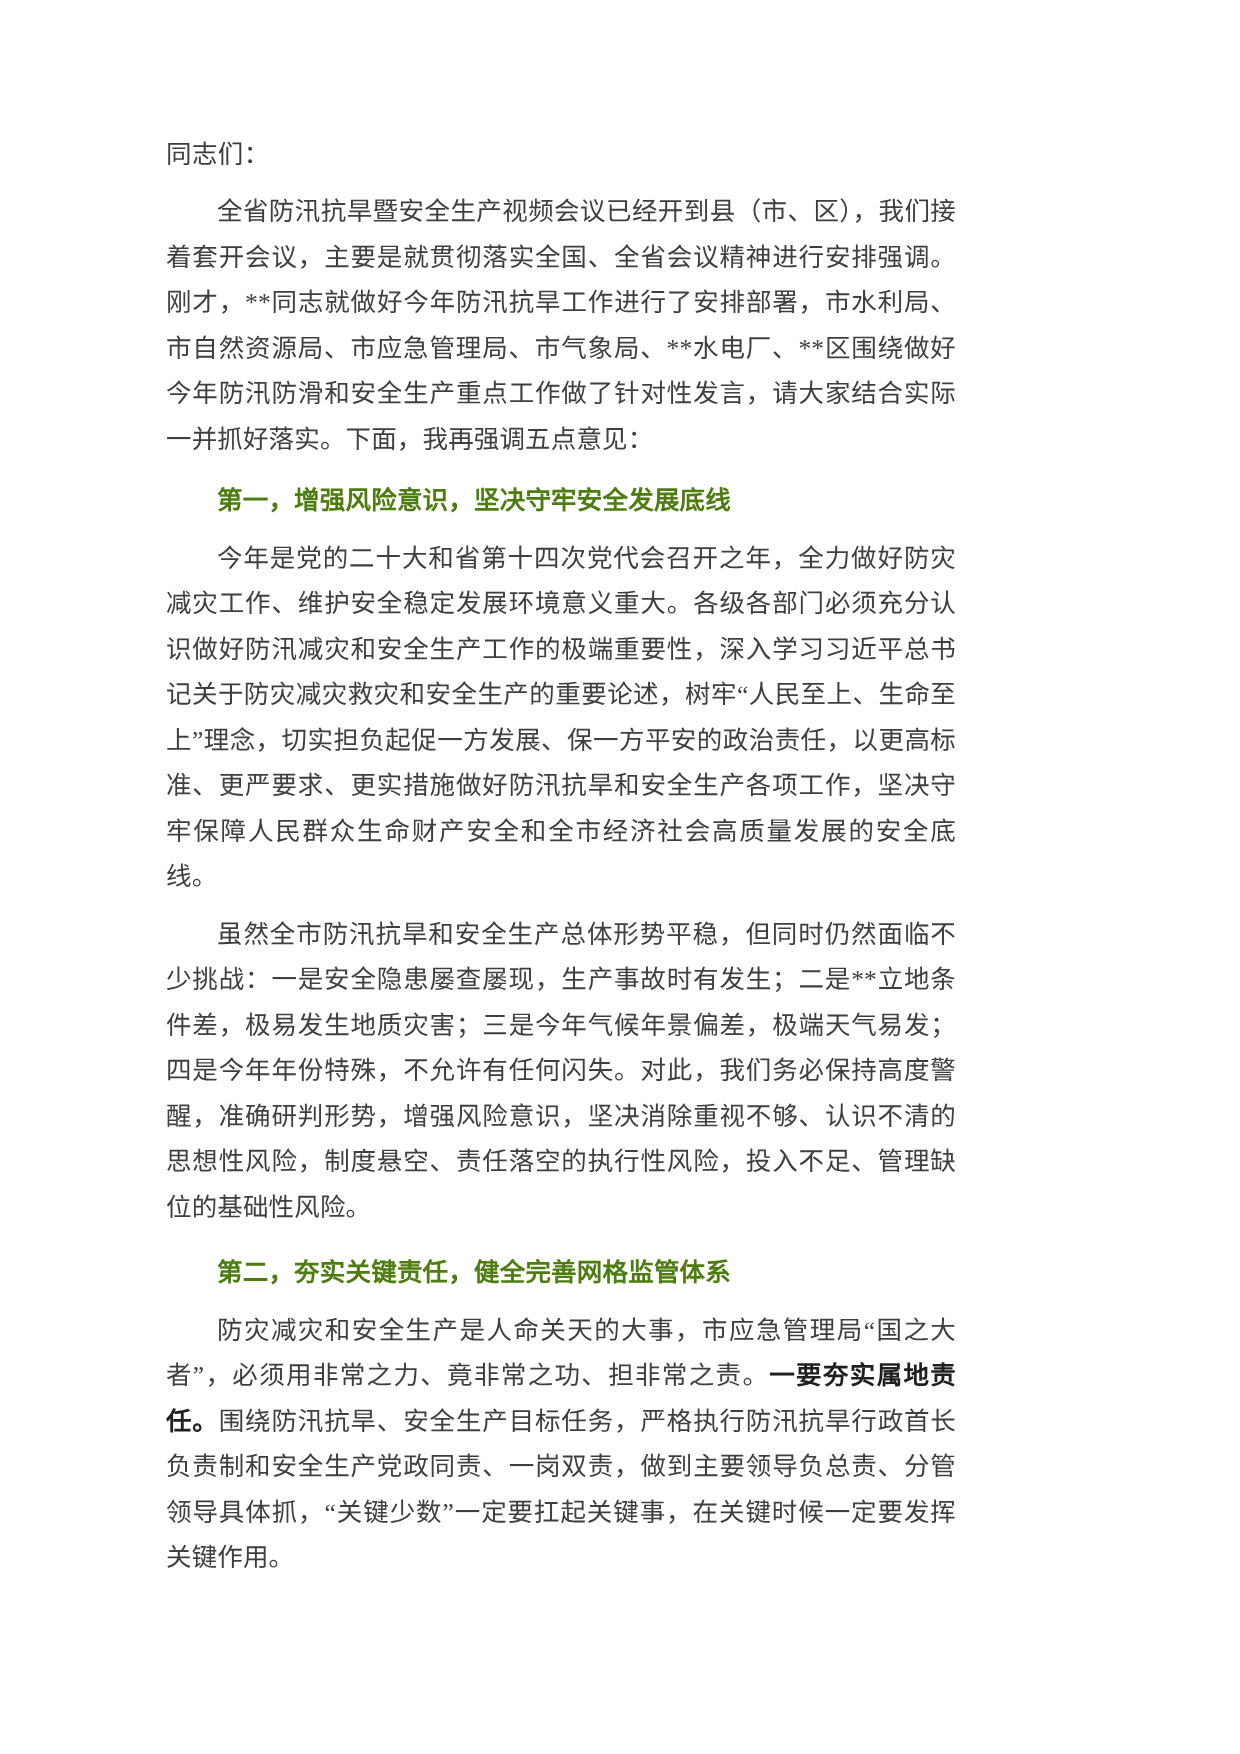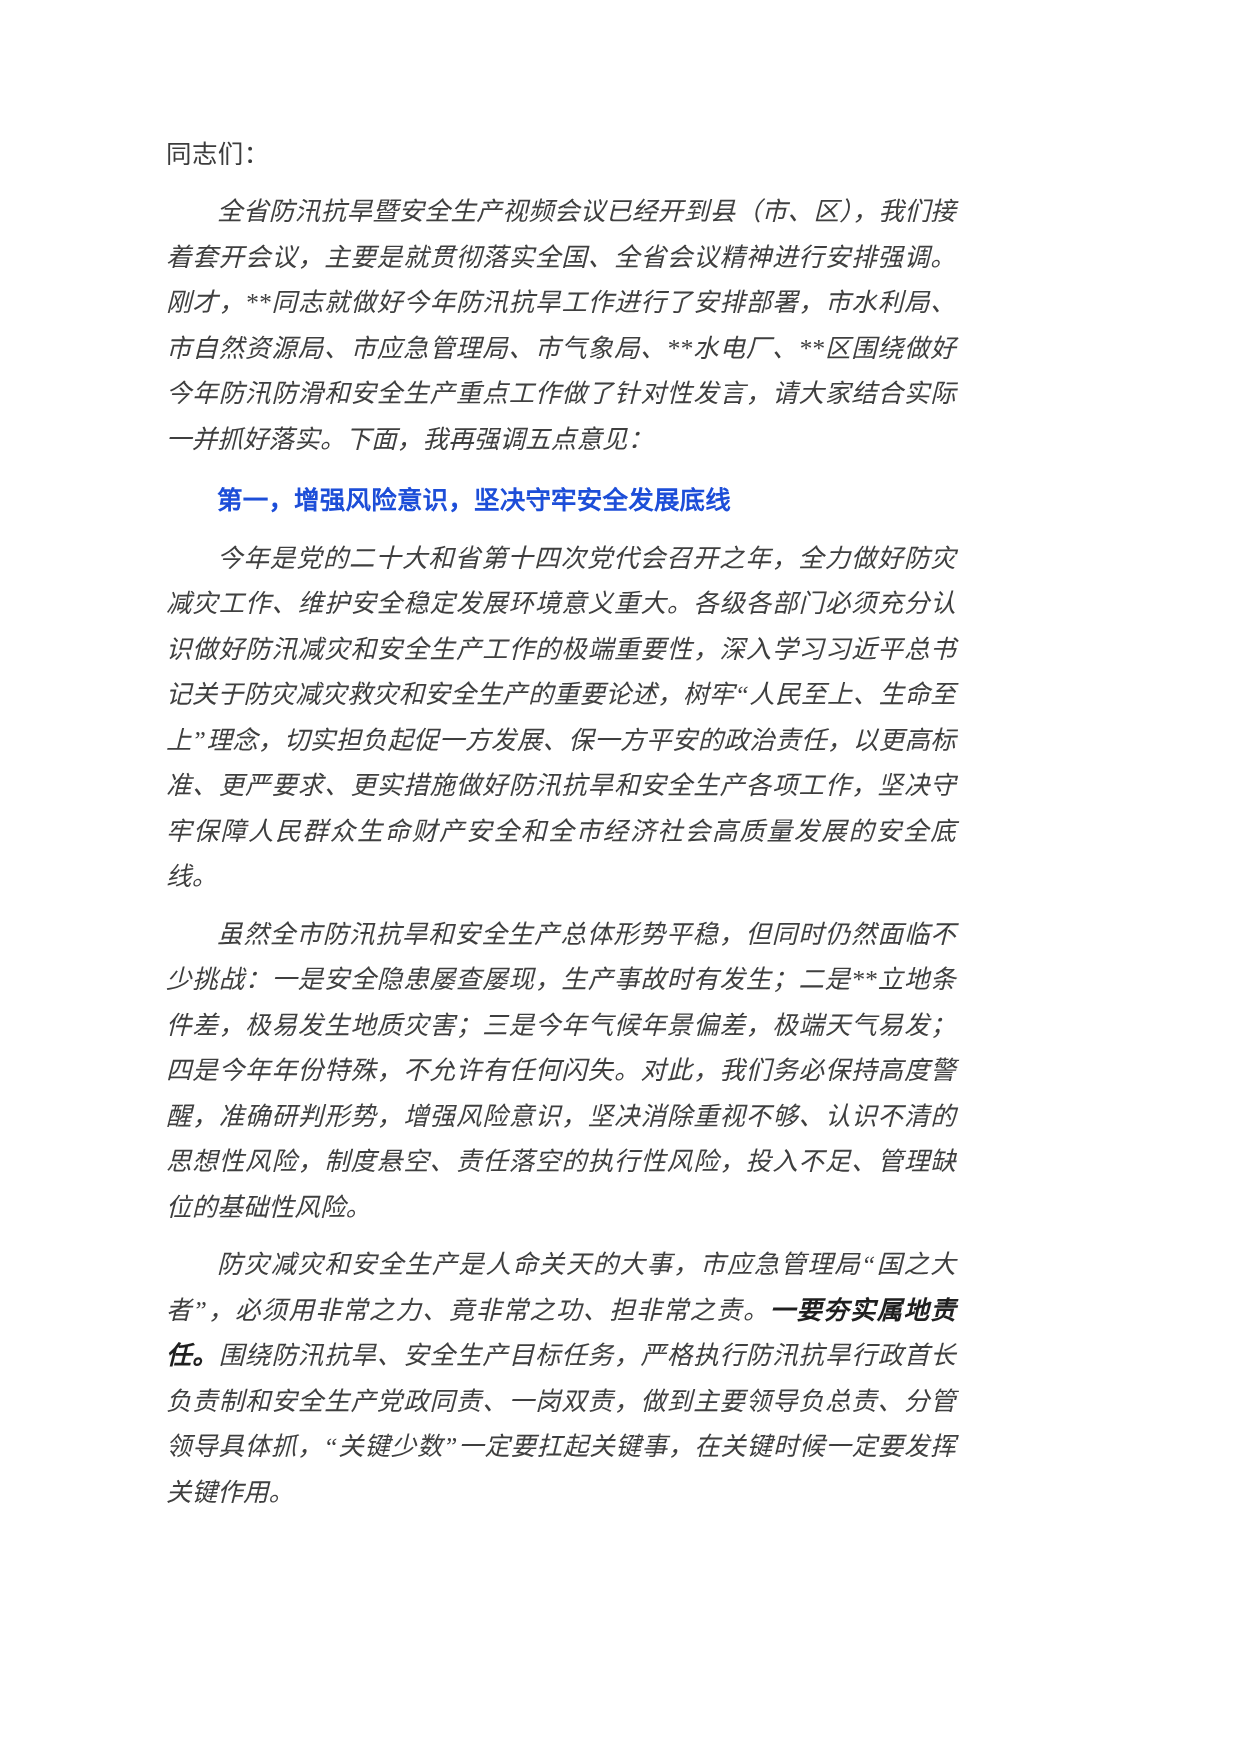--- a/index.html
+++ b/index.html
@@ -40,27 +40,26 @@
   .para {
     font-size: 25.5px;
     line-height: 45.5px;
     letter-spacing: 0.15px;
     color: #3f3f3f;
     margin: 0 0 12px 0;
     text-indent: 2em;
     text-align: justify;
     text-justify: inter-ideograph;
     word-break: break-all;
-    font-style: italic;
   }
   .heading {
     font-size: 25.5px;
     line-height: 45.5px;
     font-weight: bold;
-    color: #1d4ed8;
+    color: #4d7c0f;
     margin: 16px 0 12px 0;
     text-indent: 2em;
     letter-spacing: 0.2px;
     font-family: Liberation Serif, serif;
   }
   .heading-2 {
     margin-top: 20px;
   }
   b.em {
     font-weight: bold;
@@ -72,16 +71,17 @@
 <body>
 
 <div class="page">
   <div class="page-body">
     <p class="salutation">同志们：</p>
     <div id="blocks-root">
         <p class="para">全省防汛抗旱暨安全生产视频会议已经开到县（市、区），我们接着套开会议，主要是就贯彻落实全国、全省会议精神进行安排强调。刚才，**同志就做好今年防汛抗旱工作进行了安排部署，市水利局、市自然资源局、市应急管理局、市气象局、**水电厂、**区围绕做好今年防汛防滑和安全生产重点工作做了针对性发言，请大家结合实际一并抓好落实。下面，我再强调五点意见：</p>
         <p class="heading">第一，增强风险意识，坚决守牢安全发展底线</p>
         <p class="para">今年是党的二十大和省第十四次党代会召开之年，全力做好防灾减灾工作、维护安全稳定发展环境意义重大。各级各部门必须充分认识做好防汛减灾和安全生产工作的极端重要性，深入学习习近平总书记关于防灾减灾救灾和安全生产的重要论述，树牢“人民至上、生命至上”理念，切实担负起促一方发展、保一方平安的政治责任，以更高标准、更严要求、更实措施做好防汛抗旱和安全生产各项工作，坚决守牢保障人民群众生命财产安全和全市经济社会高质量发展的安全底线。</p>
         <p class="para">虽然全市防汛抗旱和安全生产总体形势平稳，但同时仍然面临不少挑战：一是安全隐患屡查屡现，生产事故时有发生；二是**立地条件差，极易发生地质灾害；三是今年气候年景偏差，极端天气易发；四是今年年份特殊，不允许有任何闪失。对此，我们务必保持高度警醒，准确研判形势，增强风险意识，坚决消除重视不够、认识不清的思想性风险，制度悬空、责任落空的执行性风险，投入不足、管理缺位的基础性风险。</p>
+        <p class="heading heading-2">第二，夯实关键责任，健全完善网格监管体系</p>
         <p class="para"><span>防灾减灾和安全生产是人命关天的大事，市应急管理局“国之大者”，必须用非常之力、竟非常之功、担非常之责。</span><b class="em">一要夯实属地责任。</b><span>围绕防汛抗旱、安全生产目标任务，严格执行防汛抗旱行政首长负责制和安全生产党政同责、一岗双责，做到主要领导负总责、分管领导具体抓，“关键少数”一定要扛起关键事，在关键时候一定要发挥关键作用。</span></p>
       </div>
   </div>
 </div>
 
 </body></html>

